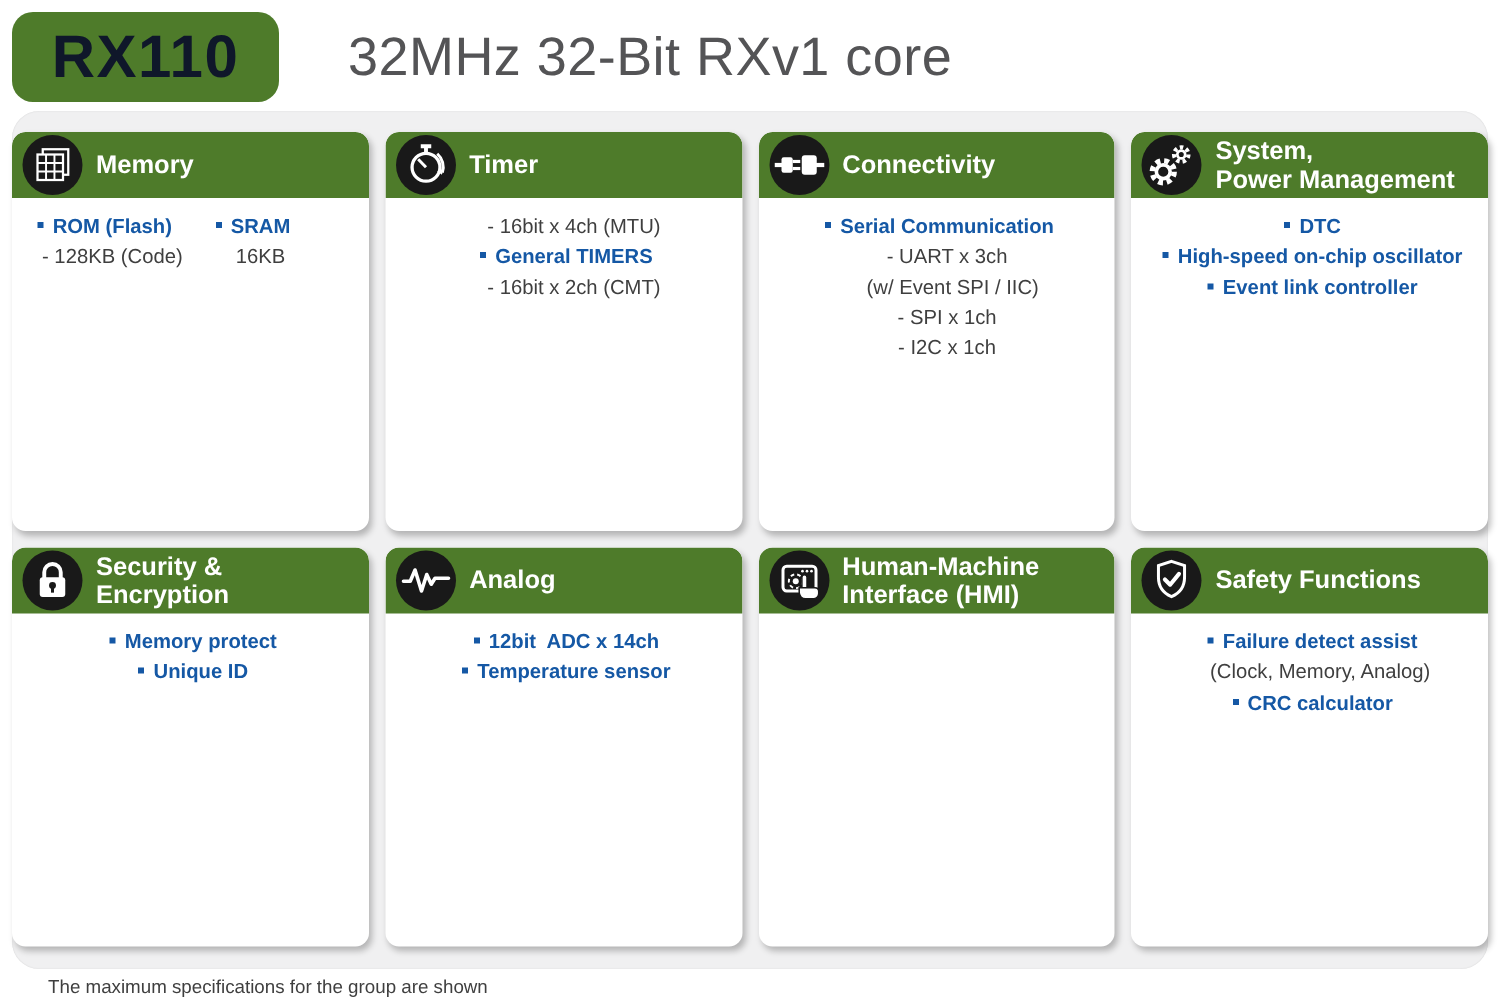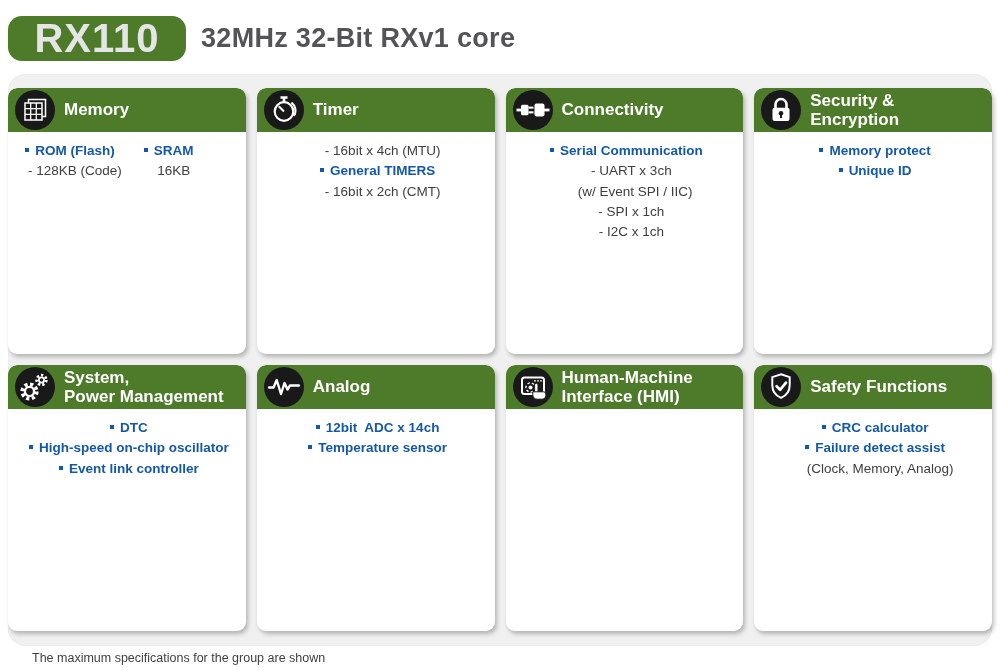--- a/index.html
+++ b/index.html
@@ -13,26 +13,26 @@
   * { box-sizing: border-box; }
   html, body { margin: 0; padding: 0; }
   body {
     width: 1000px; height: 670px;
     background: #ffffff;
     font-family: "Liberation Sans", sans-serif;
     overflow: hidden;
   }
   .topbar { display: flex; align-items: center; margin: 8px 8px 0 8px; gap: 15px; height: 60px; }
   .badge {
-    background: var(--green); color: #e5e5e5; font-weight: bold; font-size: 40px;
-    width: 178px; height: 45px; border-radius: 14px;
+    background: var(--green); color: #0f172a; font-weight: bold; font-size: 40px;
+    width: 178px; height: 60px; border-radius: 14px;
     display: flex; align-items: center; justify-content: center; letter-spacing: 1px;
     flex: 0 0 178px;
   }
-  .page-title { font-size: 27px; font-weight: bold; color: var(--titlegray); letter-spacing: 0.3px; white-space: nowrap; }
+  .page-title { font-size: 36px; font-weight: normal; color: var(--titlegray); letter-spacing: 0.3px; white-space: nowrap; margin-left: 31px; }
   .panel {
     margin: 6px 8px 0 8px; background: var(--panelbg); border-radius: 18px;
     padding: 14px 0; height: 572px;
     box-shadow: inset 0 0 1px rgba(0,0,0,0.15);
   }
   .cards { display: grid; grid-template-columns: repeat(4, 1fr); gap: 11px; }
   .card {
     height: 266px; background: #fff; border-radius: 9px;
     box-shadow: 2px 3px 4px rgba(0,0,0,0.25);
     overflow: hidden;
@@ -140,61 +140,61 @@
             <div class="item-sub">- UART x 3ch</div>
             <div class="item-sub">  (w/ Event SPI / IIC)</div>
             <div class="item-sub">- SPI x 1ch</div>
             <div class="item-sub">- I2C x 1ch</div>
           </div>
         </div>
       </div>
       <div class="card">
         <div class="card-header">
           <div class="icon-circle">
+            <svg viewBox="0 0 40 40" fill="none" stroke="#fff">
+              <circle cx="14.5" cy="24.5" r="7.3" stroke-width="3.6" stroke-dasharray="3.2 2.6"></circle>
+              <circle cx="14.5" cy="24.5" r="4.6" stroke-width="2.4"></circle>
+              <circle cx="26.5" cy="13" r="4.8" stroke-width="2.8" stroke-dasharray="2.3 2"></circle>
+              <circle cx="26.5" cy="13" r="2.6" stroke-width="1.8"></circle>
+            </svg>
+          </div>
+          <div class="card-title">System,
+Power Management</div>
+        </div>
+        <div class="card-body">
+          <div class="item">
+            <div class="item-label-row"><span class="bullet"></span><span class="item-label">DTC</span></div>
+          </div>
+          <div class="item">
+            <div class="item-label-row"><span class="bullet"></span><span class="item-label">High-speed on-chip oscillator</span></div>
+          </div>
+          <div class="item">
+            <div class="item-label-row"><span class="bullet"></span><span class="item-label">Event link controller</span></div>
+          </div>
+        </div>
+      </div>
+      <div class="card">
+        <div class="card-header">
+          <div class="icon-circle">
             <svg viewBox="0 0 40 40">
               <path d="M14.5 19 v-4.5 a5.5 5.5 0 0 1 11 0 V19" fill="none" stroke="#fff" stroke-width="2.6"></path>
               <rect x="11.5" y="17.8" width="17" height="13.2" rx="2" fill="#fff"></rect>
               <circle cx="20" cy="23.3" r="2.3" fill="var(--iconbg)"></circle>
               <rect x="19" y="24.3" width="2" height="3.8" fill="var(--iconbg)"></rect>
             </svg>
           </div>
           <div class="card-title">Security &amp;
 Encryption</div>
         </div>
         <div class="card-body">
           <div class="item">
             <div class="item-label-row"><span class="bullet"></span><span class="item-label">Memory protect</span></div>
           </div>
           <div class="item">
             <div class="item-label-row"><span class="bullet"></span><span class="item-label">Unique ID</span></div>
-          </div>
-        </div>
-      </div>
-      <div class="card">
-        <div class="card-header">
-          <div class="icon-circle">
-            <svg viewBox="0 0 40 40" fill="none" stroke="#fff">
-              <circle cx="14.5" cy="24.5" r="7.3" stroke-width="3.6" stroke-dasharray="3.2 2.6"></circle>
-              <circle cx="14.5" cy="24.5" r="4.6" stroke-width="2.4"></circle>
-              <circle cx="26.5" cy="13" r="4.8" stroke-width="2.8" stroke-dasharray="2.3 2"></circle>
-              <circle cx="26.5" cy="13" r="2.6" stroke-width="1.8"></circle>
-            </svg>
-          </div>
-          <div class="card-title">System,
-Power Management</div>
-        </div>
-        <div class="card-body">
-          <div class="item">
-            <div class="item-label-row"><span class="bullet"></span><span class="item-label">DTC</span></div>
-          </div>
-          <div class="item">
-            <div class="item-label-row"><span class="bullet"></span><span class="item-label">High-speed on-chip oscillator</span></div>
-          </div>
-          <div class="item">
-            <div class="item-label-row"><span class="bullet"></span><span class="item-label">Event link controller</span></div>
           </div>
         </div>
       </div>
       <div class="card">
         <div class="card-header">
           <div class="icon-circle">
             <svg viewBox="0 0 40 40" fill="none" stroke="#fff" stroke-width="2.4" stroke-linejoin="round" stroke-linecap="round">
               <path d="M5 20.5 h4.5 l3.2 -7.5 4.3 14 3.5 -11 3 6.5 2.5 -4 h9"></path>
             </svg>
           </div>
@@ -235,24 +235,24 @@
           <div class="icon-circle">
             <svg viewBox="0 0 40 40" fill="none">
               <path d="M20 7.2 l8.7 2.9 v7.8 c0 6.7 -3.7 10.8 -8.7 12.9 c-5 -2.1 -8.7 -6.2 -8.7 -12.9 v-7.8 z" stroke="#fff" stroke-width="2"></path>
               <path d="M15.6 19.3 l3.5 3.5 5.9 -7.2" stroke="#fff" stroke-width="2.7" stroke-linecap="round" stroke-linejoin="round"></path>
             </svg>
           </div>
           <div class="card-title">Safety Functions</div>
         </div>
         <div class="card-body">
           <div class="item">
-            <div class="item-label-row"><span class="bullet"></span><span class="item-label">CRC calculator</span></div>
-          </div>
-          <div class="item">
             <div class="item-label-row"><span class="bullet"></span><span class="item-label">Failure detect assist</span></div>
             <div class="item-sub">(Clock, Memory, Analog)</div>
           </div>
+          <div class="item">
+            <div class="item-label-row"><span class="bullet"></span><span class="item-label">CRC calculator</span></div>
+          </div>
         </div>
       </div>
     </div>
 </div>
 
 <div class="footer-note">The maximum specifications for the group are shown</div>
 
 </body></html>

